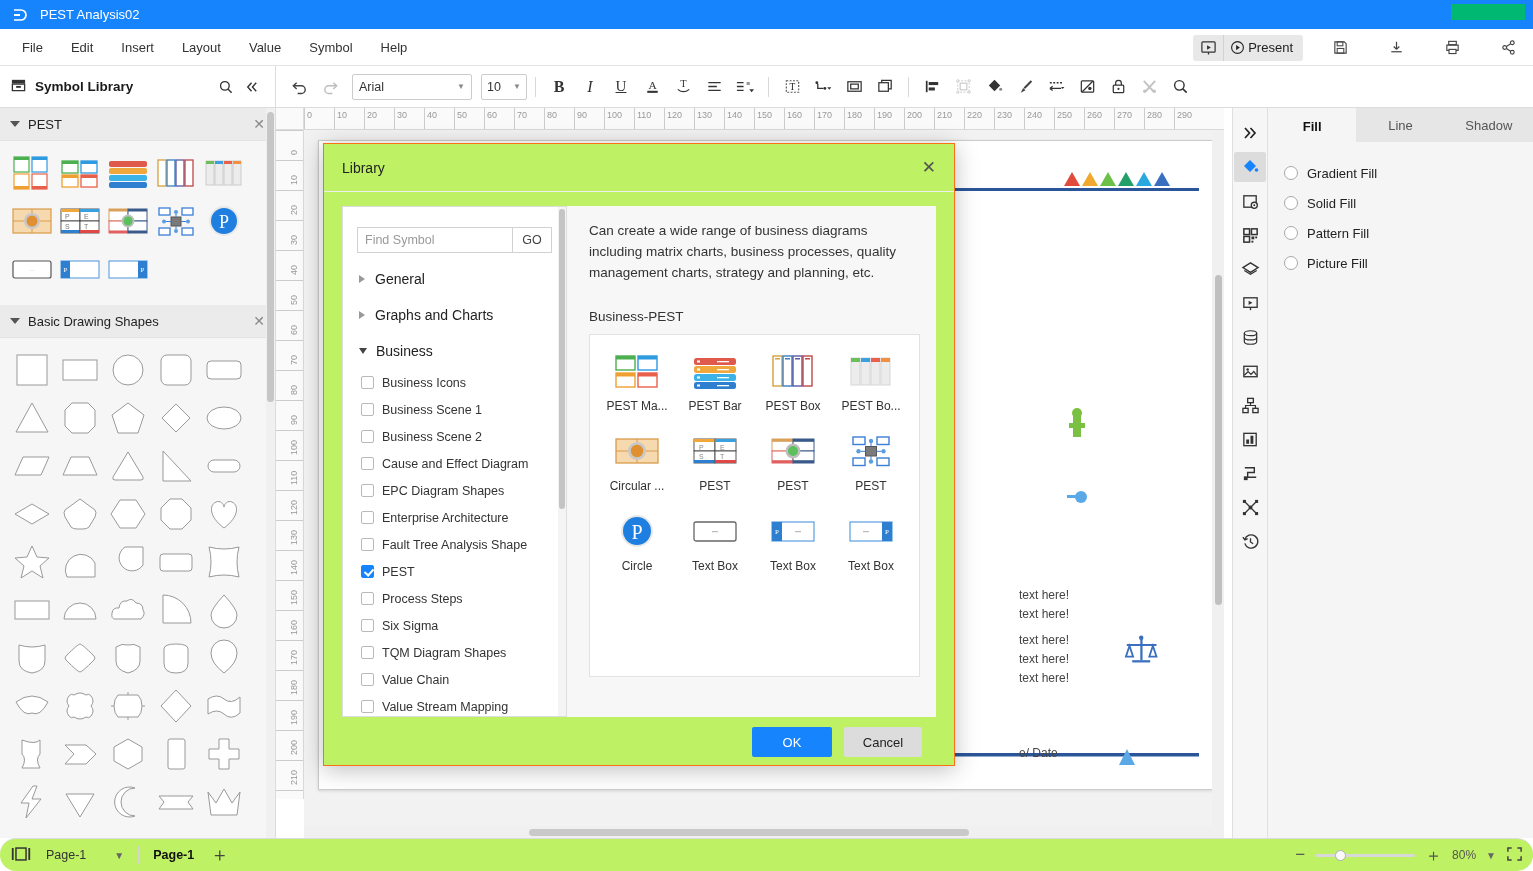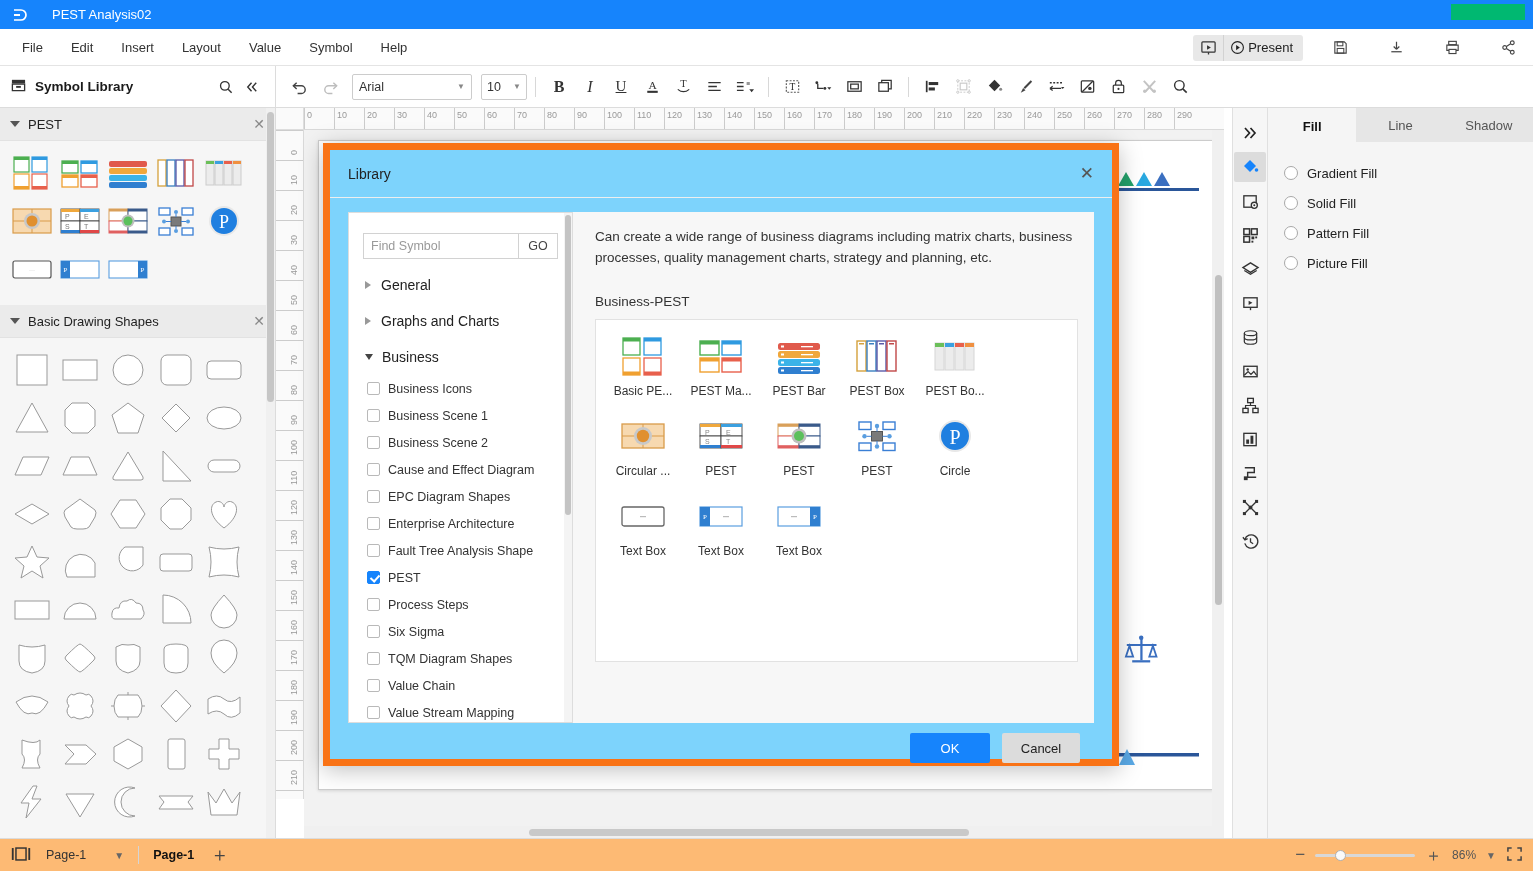--- a/index.html
+++ b/index.html
@@ -11,21 +11,21 @@
     -webkit-font-smoothing: antialiased;
   }
   #app { position: relative; width: 1533px; height: 871px; }
 
   
   .titlebar {
     position: absolute; left: 0; top: 0; width: 1533px; height: 29px;
     background: #1684fc; display: flex; align-items: center;
   }
   .logo-box { width: 40px; height: 29px; display: flex; align-items: center; justify-content: center; }
-  .title-text { color: #fff; font-size: 13px; margin-left: 12px; }
+  .title-text { color: #fff; font-size: 13px; margin-left: 0; }
   .win-green { position:absolute; right: 8px; top: 4px; width: 74px; height: 16px; background:#00b871; }
 
   
   .menubar {
     position: absolute; left: 0; top: 29px; width: 1533px; height: 37px;
     background: #fff; border-bottom: 1px solid #e4e4e4;
     display: flex; align-items: center; padding-left: 8px;
   }
   .menu-item {
     padding: 4px 14px; font-size: 13px; color: #333; cursor: default; border-radius: 2px;
@@ -129,35 +129,35 @@
   .rp-tab.active { background: #f5f5f5; color: #111; font-weight: bold; border-top: 2px solid #f5f5f5; }
   .rp-body { padding: 16px 0 0 16px; }
   .radio-row { display: flex; align-items: center; height: 30px; font-size: 13px; color: #222; }
   .radio { width: 14px; height: 14px; border-radius: 50%; border: 1px solid #a8a8a8; background: #fff; margin-right: 9px; position: relative; }
   .radio.on { border-color: #1684fc; border-width: 2px; }
   .radio.on::after { content: ''; position: absolute; left: 3px; top: 3px; width: 6px; height: 6px; border-radius: 50%; background: #1684fc; }
 
   
   .statusbar {
     position: absolute; left: 0; bottom: 0; width: 1533px; height: 33px;
-    background: #fdba74; border-top: 1px solid #dcdcdc; display: flex; align-items: center; padding: 0 10px;
+    background: #bef264; border-top: 1px solid #dcdcdc; display: flex; align-items: center; padding: 0 10px; border-radius: 16px;
   }
   .sb-pagesel { display: flex; align-items: center; margin-left: 14px; font-size: 12.5px; color:#333; }
   .sb-div { width: 1px; height: 18px; background: #d5d5d5; margin: 0 14px; }
   .sb-tab { font-size: 12.5px; font-weight: bold; color: #111; }
   .sb-plus { font-size: 19px; color: #444; margin-left: 16px; }
   .sb-right { margin-left: auto; display: flex; align-items: center; gap: 10px; }
   .zoom-track { width: 100px; height: 3px; background: #d8d8d8; border-radius: 2px; position: relative; }
   .zoom-knob { position: absolute; left: 20px; top: -4px; width: 11px; height: 11px; border-radius: 50%; background: #fafafa; border: 1px solid #b0b0b0; }
   .zoom-val { font-size: 12px; color: #555; }
 
   
   .modal-shadow {
-    position: absolute; left: 323px; top: 143px; width: 796px; height: 623px;
-    background: #7dd3fc; border: 7px solid #f97316; box-shadow: 0 4px 22px rgba(0,0,0,.25);
+    position: absolute; left: 323px; top: 143px; width: 632px; height: 623px;
+    background: #bef264; border: 1px solid #f97316; box-shadow: 0 4px 22px rgba(0,0,0,.25);
   }
   .dlg-head { height: 48px; display: flex; align-items: center; padding: 0 18px; border-bottom: 1px solid #eee; }
   .dlg-title { font-size: 14px; color: #222; }
   .dlg-close { margin-left: auto; font-size: 17px; color: #555; line-height: 1; }
   .dlg-body { display: flex; padding: 14px 18px 0 18px; height: 525px; }
   .dlg-left { width: 225px; border: 1px solid #ddd; background: #fff; position: relative; overflow: hidden; }
   .find-row { display: flex; margin: 20px 14px 8px 14px; }
   .find-input { flex: 1; height: 26px; border: 1px solid #d2d2d2; border-right: none; padding: 0 7px; font-size: 12.5px; color: #9a9a9a; display: flex; align-items: center; }
   .find-go { width: 40px; height: 26px; border: 1px solid #d2d2d2; background: #fff; display: flex; align-items: center; justify-content: center; font-size: 12.5px; color: #444; }
   .tree-node { display: flex; align-items: center; height: 36px; padding-left: 16px; font-size: 14px; color: #222; }
@@ -1135,21 +1135,21 @@
     <span class="sb-div"></span>
     <span class="sb-tab">Page-1</span>
     <span class="sb-plus">＋</span>
 
     <span class="sb-right">
       <span style="font-size:17px;color:#555;">−</span>
       <span class="zoom-track">
           <span class="zoom-knob"></span>
         </span>
       <span style="font-size:17px;color:#555;">＋</span>
-      <span class="zoom-val">86%</span>
+      <span class="zoom-val">80%</span>
       <span style="color:#666;font-size:10px;">▼</span>
       <span>
         <svg width="17" height="16" viewBox="0 0 18 17">
             <path d="M2 6 V2 h4 M12 2 h4 v4 M16 11 v4 h-4 M6 15 H2 v-4" fill="none" stroke="#444" stroke-width="1.6"></path>
           </svg>
       </span>
     </span>
   </div>
 
   <div class="modal-shadow">
@@ -1235,35 +1235,20 @@
             <div class="dl-thumb"></div>
           </div>
       </div>
 
       <div class="dlg-right">
         <div class="desc">Can create a wide range of business diagrams including matrix charts, business processes, quality management charts, strategy and planning, etc.</div>
         <div class="grp-title">Business-PEST</div>
         <div class="sym-panel">
           <div class="sym-grid">
 
-            <div class="sym-cell">
-              <div class="sym-art">
-                <svg width="46" height="44" viewBox="0 0 46 44">
-                    <rect x="3" y="4" width="17" height="17" fill="#fff" stroke="#4caf50" stroke-width="1.3"></rect>
-                    <rect x="3" y="4" width="17" height="3.5" fill="#4caf50"></rect>
-                    <rect x="24" y="4" width="17" height="17" fill="#fff" stroke="#2f9ae0" stroke-width="1.3"></rect>
-                    <rect x="24" y="4" width="17" height="3.5" fill="#2f9ae0"></rect>
-                    <rect x="3" y="24" width="17" height="17" fill="#fff" stroke="#f0a030" stroke-width="1.3"></rect>
-                    <rect x="3" y="37.5" width="17" height="3.5" fill="#f0a030"></rect>
-                    <rect x="24" y="24" width="17" height="17" fill="#fff" stroke="#e8604c" stroke-width="1.3"></rect>
-                    <rect x="24" y="37.5" width="17" height="3.5" fill="#e8604c"></rect>
-                  </svg>
-              </div>
-              <div class="sym-lbl">Basic PE...</div>
-            </div>
 
             <div class="sym-cell">
               <div class="sym-art">
                 <svg width="46" height="44" viewBox="0 0 46 44">
                     <rect x="2" y="7" width="19" height="14" fill="#fff" stroke="#4caf50" stroke-width="1.4"></rect>
                     <rect x="2" y="7" width="19" height="3.5" fill="#4caf50"></rect>
                     <rect x="24" y="7" width="19" height="14" fill="#fff" stroke="#2f9ae0" stroke-width="1.4"></rect>
                     <rect x="24" y="7" width="19" height="3.5" fill="#2f9ae0"></rect>
                     <rect x="2" y="24" width="19" height="14" fill="#fff" stroke="#f0a030" stroke-width="1.4"></rect>
                     <rect x="2" y="24" width="19" height="3.5" fill="#f0a030"></rect>

